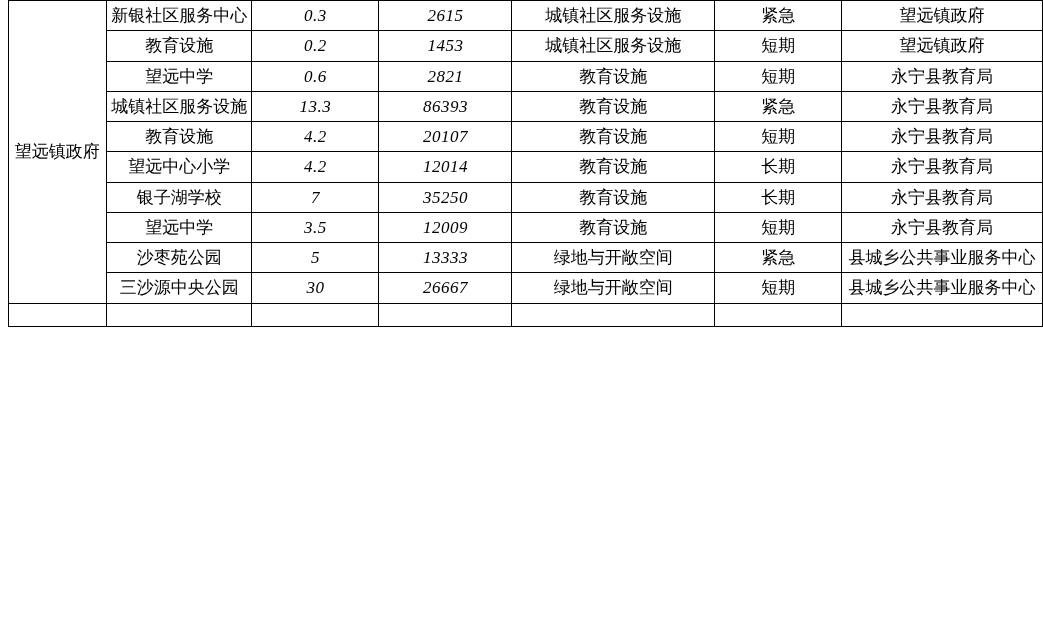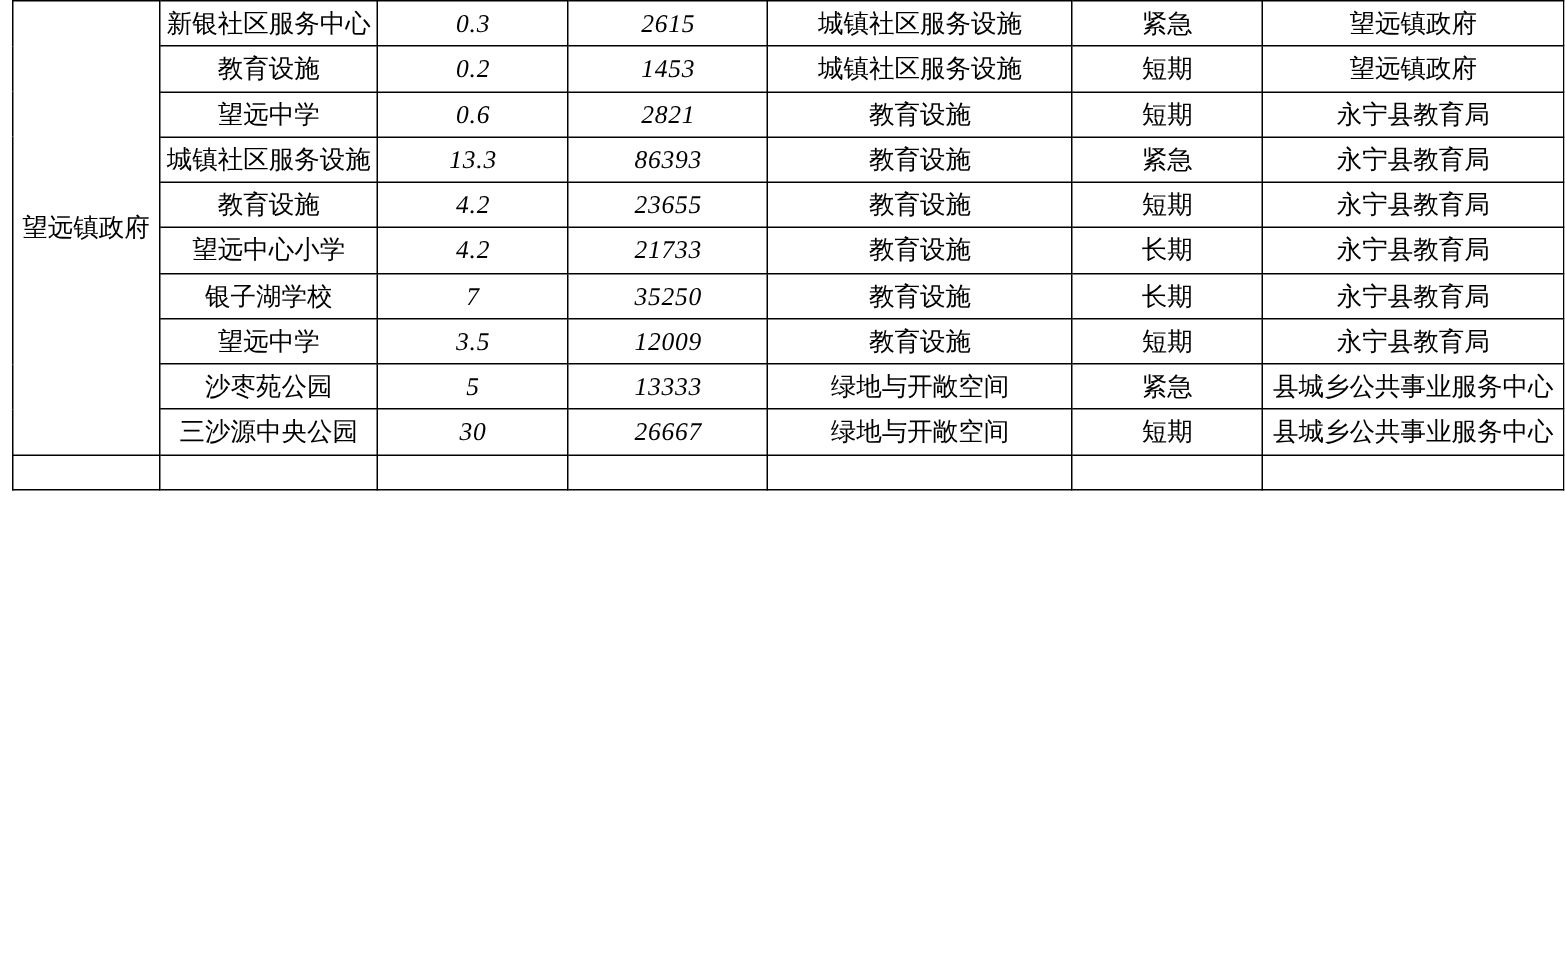--- a/index.html
+++ b/index.html
@@ -113,30 +113,30 @@
         <td class="num">13.3</td>
         <td class="num">86393</td>
         <td>教育设施</td>
         <td>紧急</td>
         <td>永宁县教育局</td>
       </tr>
       <tr>
         <td class="gutter"></td>
         <td>教育设施</td>
         <td class="num">4.2</td>
-        <td class="num">23655</td>
+        <td class="num">20107</td>
         <td>教育设施</td>
         <td>短期</td>
         <td>永宁县教育局</td>
       </tr>
       <tr>
         <td class="gutter"></td>
         <td>望远中心小学</td>
         <td class="num">4.2</td>
-        <td class="num">21733</td>
+        <td class="num">12014</td>
         <td>教育设施</td>
         <td>长期</td>
         <td>永宁县教育局</td>
       </tr>
       <tr>
         <td class="gutter"></td>
         <td>银子湖学校</td>
         <td class="num">7</td>
         <td class="num">35250</td>
         <td>教育设施</td>

